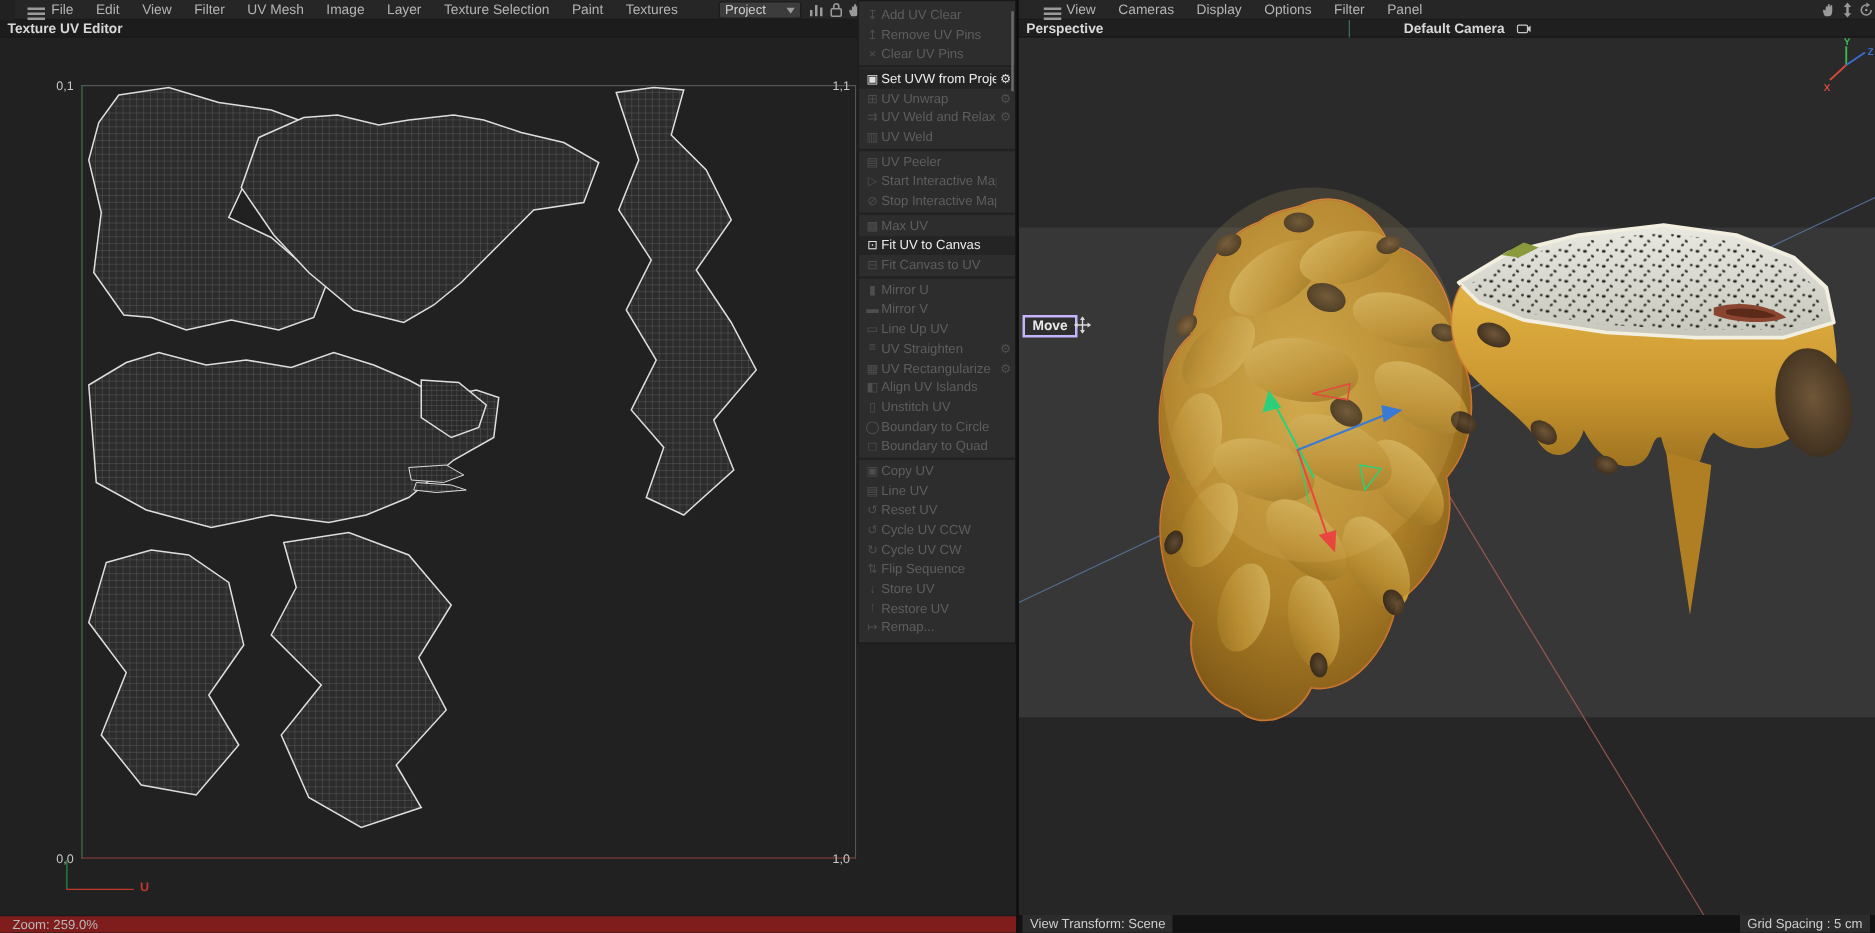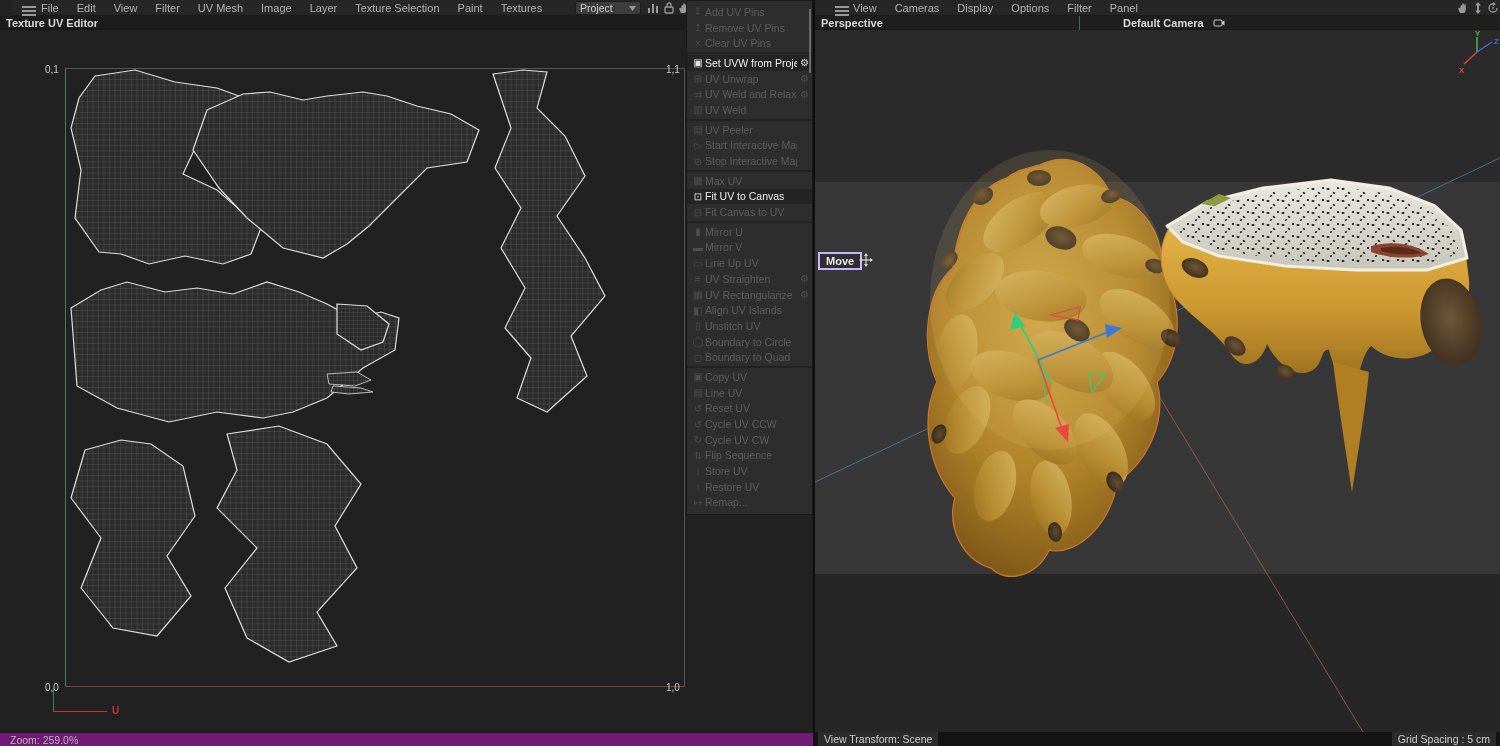--- a/index.html
+++ b/index.html
@@ -49,21 +49,21 @@
   .menu-scrollbar { position:absolute; right:1px; top:8px; width:2px; height:64px; background:#6a6a6a; }
 
   
   .viewport { position:absolute; left:815px; top:30px; width:685px; height:702px; background:#2b2b2b; overflow:hidden; }
   .panel-divider { position:absolute; left:813px; top:0; width:2px; height:746px; background:#0e0e0e; z-index:45; }
   .move-tip { position:absolute; left:3px; top:222px; background:#2e2e2e; border:2px solid #c4b5fd;
     color:#e8e8e8; font-size:11px; font-weight:bold; padding:1px 6px; z-index:20; }
   .move-cursor { position:absolute; left:44px; top:223px; z-index:20; }
 
   
-  .status-left { position:absolute; left:0; top:732px; width:813px; height:14px; background:#701a75;
+  .status-left { position:absolute; left:0; top:732px; width:813px; height:14px; background:#7f1d1d;
     border-top:1px solid #1a1a1a; z-index:30; }
   .status-left .lbl { position:absolute; left:10px; top:1px; color:#b8b8b8; font-size:10.5px; }
   .status-right { position:absolute; left:815px; top:732px; width:685px; height:14px; background:#131313; z-index:30; }
   .status-box { position:absolute; top:0; height:14px; background:#2c2c2c; color:#cfcfcf; font-size:10.5px;
     padding:1px 6px; white-space:nowrap; }
 </style>
 </head>
 <body>
 
 <div class="app">
@@ -209,21 +209,21 @@
     <div class="uv-axis-line" style="left:21px;top:658px;width:1px;height:24px;background:#2e8a3e"></div>
     <div class="uv-axis-line" style="left:21px;top:681px;width:54px;height:1px;background:#c0392b"></div>
     <span class="uv-axis-label" style="left:80px;top:675px;color:#c0392b">U</span>
   </div>
 
   <div class="uv-menu" id="uv-menu">
     <div class="menu-scrollbar"></div>
   <div class="mi-group">
         <div class="mi">
           <span class="mi-ic">↧</span>
-          <span class="mi-label">Add UV Pins</span>
+          <span class="mi-label">Add UV Clear</span>
           <span class="mi-gear"></span>
         </div>
         <div class="mi">
           <span class="mi-ic">↥</span>
           <span class="mi-label">Remove UV Pins</span>
           <span class="mi-gear"></span>
         </div>
         <div class="mi">
           <span class="mi-ic">×</span>
           <span class="mi-label">Clear UV Pins</span>

